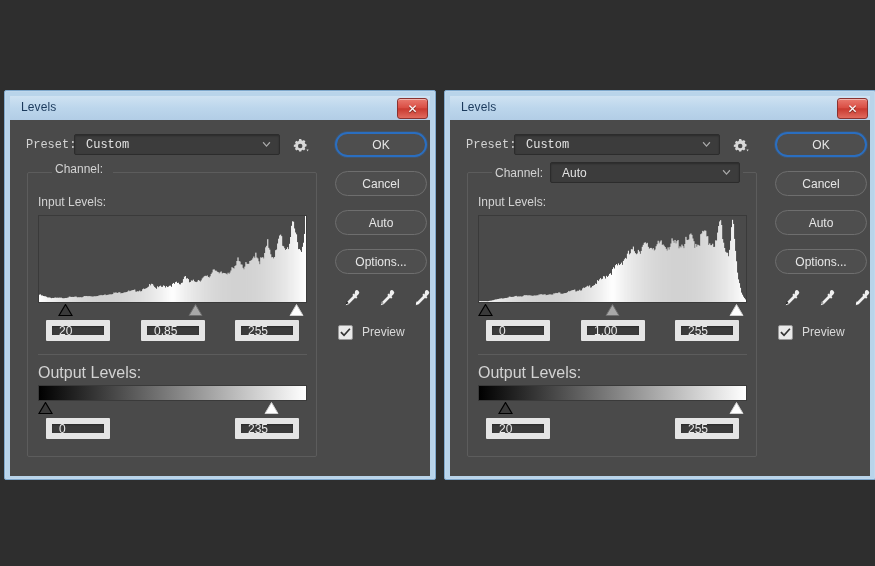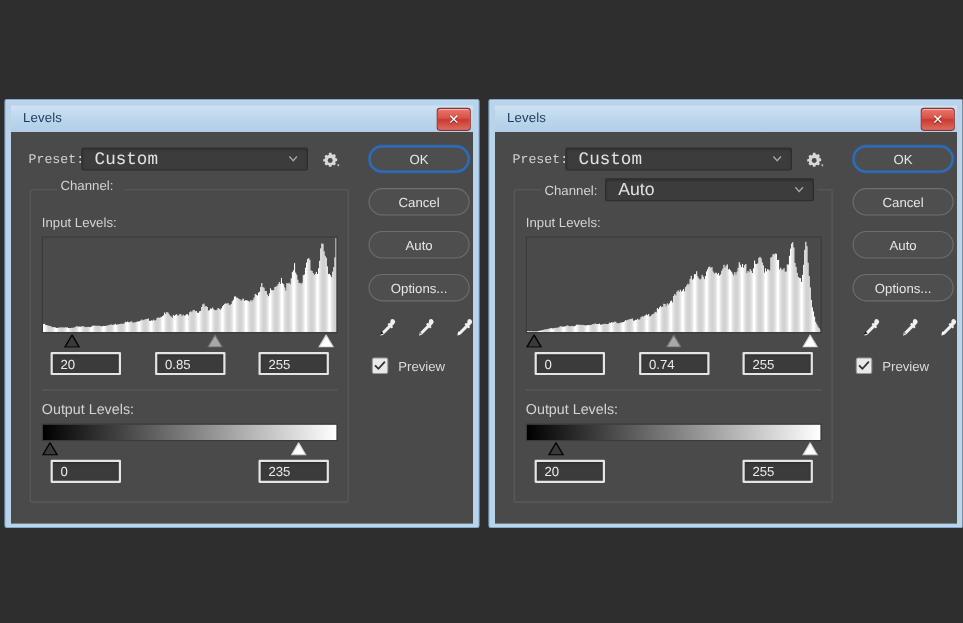--- a/index.html
+++ b/index.html
@@ -66,21 +66,21 @@
     position:relative;
     background:#3c3c3c;
     border:1px solid #2c2c2c;
     border-radius:2px;
     height:21px;
     display:flex;align-items:center;
     box-sizing:border-box;
     cursor:pointer;
     box-shadow:inset 0 1px 2px rgba(0,0,0,.28);
   }
-  .select .val{font-size:16px;color:#e2e2e2;padding-left:11px;}
+  .select .val{font-size:12px;color:#e2e2e2;padding-left:11px;}
   .select .chev{
     position:absolute;right:8px;top:50%;transform:translateY(-60%);
     width:9px;height:6px;
   }
   .preset-select{width:206px;}
   .gear{
     margin-left:11px;width:18px;height:18px;position:relative;cursor:pointer;
     display:flex;align-items:center;
   }
 
@@ -108,32 +108,32 @@
     overflow:hidden;
   }
   .hist-wrap svg{display:block;width:100%;height:100%;}
 
   .slider-track{position:absolute;left:10px;top:131px;width:269px;height:14px;}
   .tri{position:absolute;top:0;width:15px;height:12px;cursor:pointer;}
 
   .num-row{position:absolute;left:10px;top:147px;width:269px;height:22px;}
   .numfield{
     position:absolute;top:0;width:64px;height:21px;
-    background:#3b3b3b;border:2px solid #e5e5e5;
+    background:#3b3b3b;border:6px solid #e5e5e5;
     box-sizing:border-box;border-radius:1px;
     font-size:12px;color:#eaeaea;
     display:flex;align-items:center;
     padding-left:7px;
     cursor:text;
     box-shadow:inset 0 1px 2px rgba(0,0,0,.3);
   }
 
   .divider{position:absolute;left:10px;top:181px;width:269px;height:1px;background:#5c5c5c;}
 
-  .output-levels-label{position:absolute;left:10px;top:191px;font-size:13px;color:#d3d3d3;}
+  .output-levels-label{position:absolute;left:10px;top:191px;font-size:16px;color:#d3d3d3;}
   .gradbar{
     position:absolute;left:10px;top:212px;width:269px;height:16px;
     background:linear-gradient(to right,#000 0%,#ffffff 100%);
     border:1px solid #3a3a3a;box-sizing:border-box;
   }
   .out-slider-track{position:absolute;left:10px;top:229px;width:269px;height:14px;}
   .out-num-row{position:absolute;left:10px;top:245px;width:269px;height:22px;}
 
   
   .btn-col{position:absolute;left:325px;top:12px;width:96px;}
@@ -152,21 +152,21 @@
     border:2px solid #2a6ec0;
     box-shadow:0 0 0 1px rgba(42,110,192,.25);
   }
   .droppers{
     position:absolute;left:330px;top:168px;
     display:flex;gap:13px;align-items:center;
   }
   .dropper{width:22px;height:22px;cursor:pointer;}
   .preview-row{
     position:absolute;left:328px;top:205px;
-    display:flex;align-items:center;cursor:pointer;
+    display:flex;cursor:pointer;
   }
   .checkbox{
     width:13px;height:13px;background:#e9e9e9;
     border:1px solid #9a9a9a;border-radius:2px;
     display:flex;align-items:center;justify-content:center;
     margin-right:9px;
   }
   .preview-label{font-size:12px;color:#d9d9d9;}
 </style>
 </head>
@@ -885,21 +885,21 @@
           <svg class="tri" id="in1-mid" viewBox="0 0 15 12" style="left: 127px;">
             <path d="M7.5 0.5 L14 11.5 L1 11.5 Z" fill="#a8a8a8" stroke="#6e6e6e" stroke-width="1"></path>
           </svg>
           <svg class="tri" id="in1-hi" viewBox="0 0 15 12" style="left: 251.46px;">
             <path d="M7.5 0.5 L14 11.5 L1 11.5 Z" fill="#ffffff" stroke="#d0d0d0" stroke-width="1"></path>
           </svg>
         </div>
 
         <div class="num-row">
           <div class="numfield" style="left:8px">0</div>
-          <div class="numfield" style="left:103px">0.74</div>
+          <div class="numfield" style="left:103px">1.00</div>
           <div class="numfield" style="left:197px">255</div>
         </div>
 
         <div class="divider"></div>
         <span class="output-levels-label">Output Levels:</span>
 
         <div class="gradbar"></div>
 
         <div class="out-slider-track">
           <svg class="tri" id="out1-sh" viewBox="0 0 15 12" style="left: 20.32px;">

